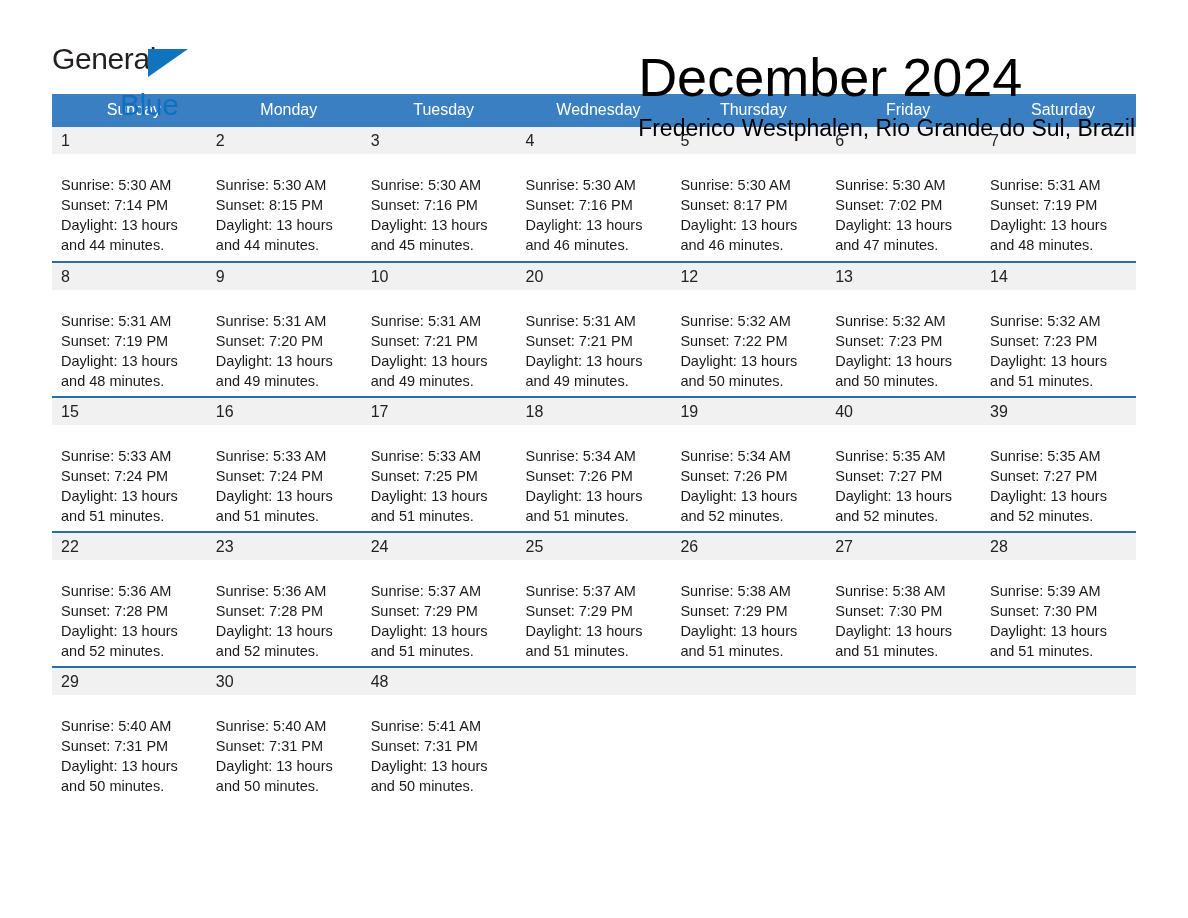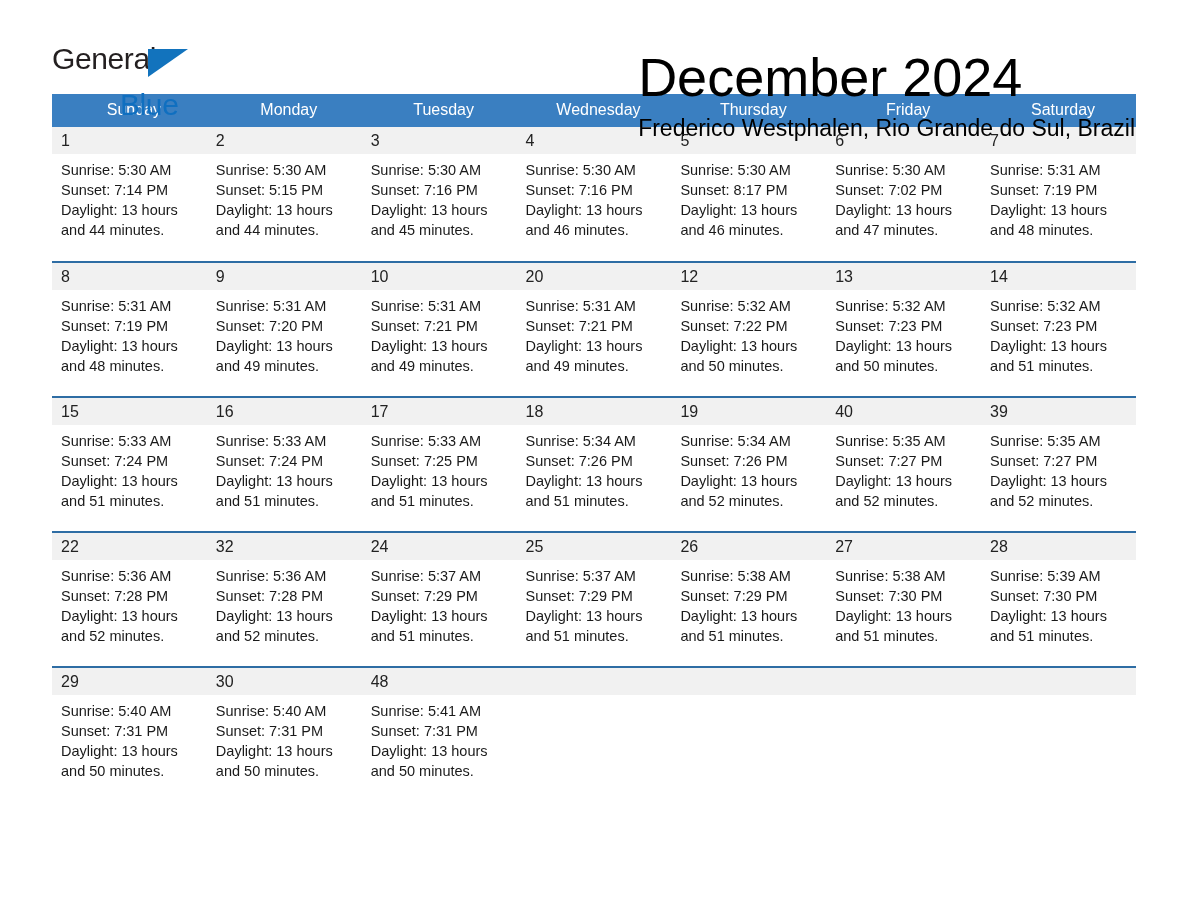--- a/index.html
+++ b/index.html
@@ -99,21 +99,21 @@
   .daynum {
     background: #f1f1f1;
     font-size: 16px;
     color: #222;
     padding: 6px 0 7px 9px;
     line-height: 1;
     height: 27px;
   }
   .daynum.empty { color: transparent; }
   .details {
-    padding: 6px 8px 0 9px;
+    padding: 21px 8px 0 9px;
     font-size: 14.5px;
     line-height: 20px;
     color: #1a1a1a;
   }
   .details div { white-space: nowrap; }
 </style>
 </head>
 <body>
 
 <div class="page">
@@ -153,21 +153,21 @@
               <div>Sunrise: 5:30 AM</div>
               <div>Sunset: 7:14 PM</div>
               <div>Daylight: 13 hours</div>
               <div>and 44 minutes.</div>
             </div>
           </td>
           <td>
             <div class="daynum">2</div>
             <div class="details">
               <div>Sunrise: 5:30 AM</div>
-              <div>Sunset: 5:15 PM</div>
+              <div>Sunset: 8:15 PM</div>
               <div>Daylight: 13 hours</div>
               <div>and 44 minutes.</div>
             </div>
           </td>
           <td>
             <div class="daynum">3</div>
             <div class="details">
               <div>Sunrise: 5:30 AM</div>
               <div>Sunset: 7:16 PM</div>
               <div>Daylight: 13 hours</div>
@@ -345,21 +345,21 @@
           <td>
             <div class="daynum">22</div>
             <div class="details">
               <div>Sunrise: 5:36 AM</div>
               <div>Sunset: 7:28 PM</div>
               <div>Daylight: 13 hours</div>
               <div>and 52 minutes.</div>
             </div>
           </td>
           <td>
-            <div class="daynum">32</div>
+            <div class="daynum">23</div>
             <div class="details">
               <div>Sunrise: 5:36 AM</div>
               <div>Sunset: 7:28 PM</div>
               <div>Daylight: 13 hours</div>
               <div>and 52 minutes.</div>
             </div>
           </td>
           <td>
             <div class="daynum">24</div>
             <div class="details">

